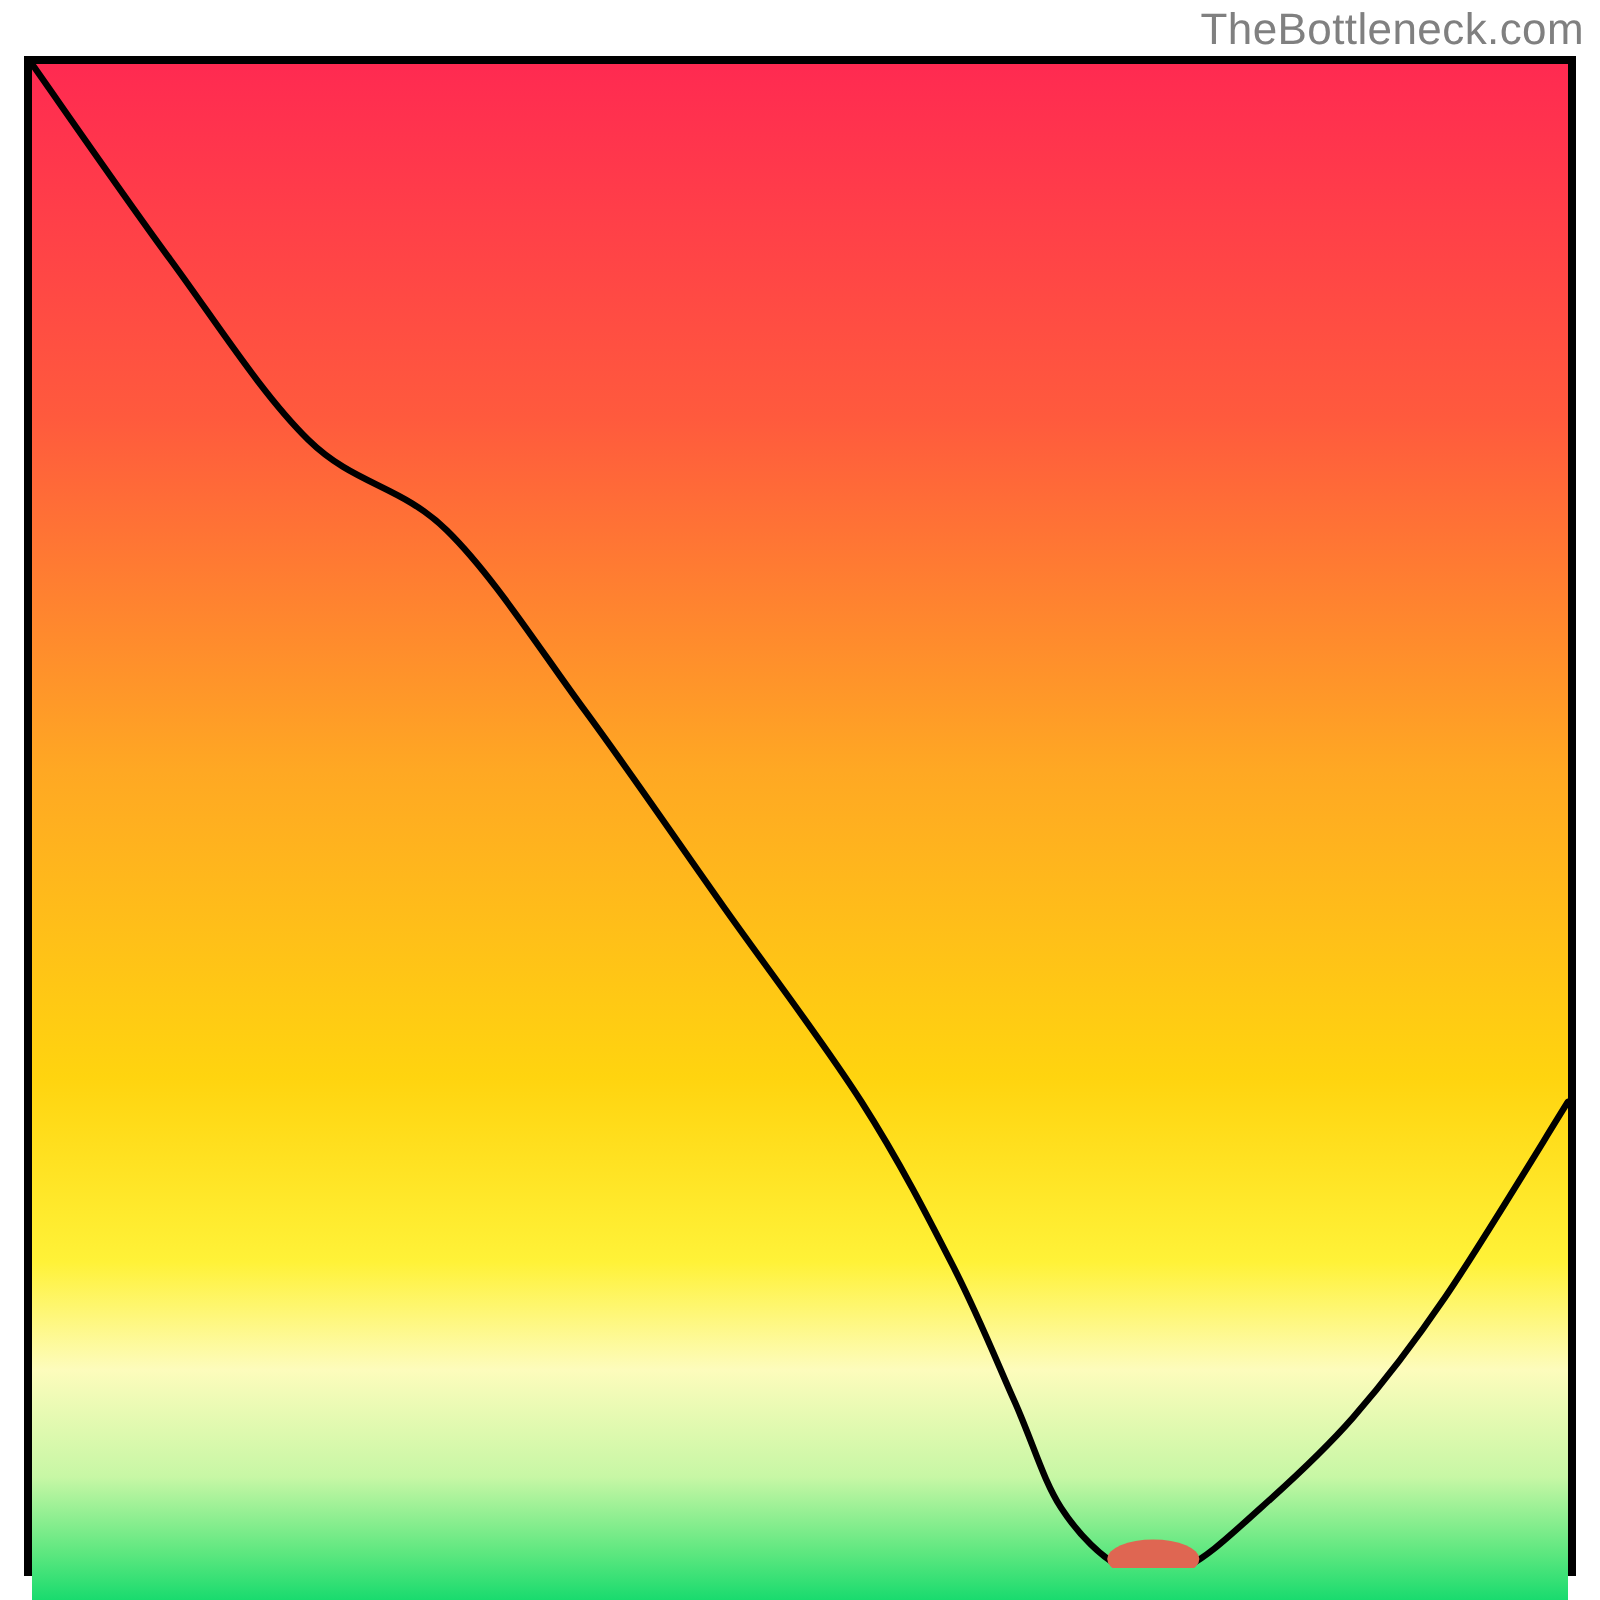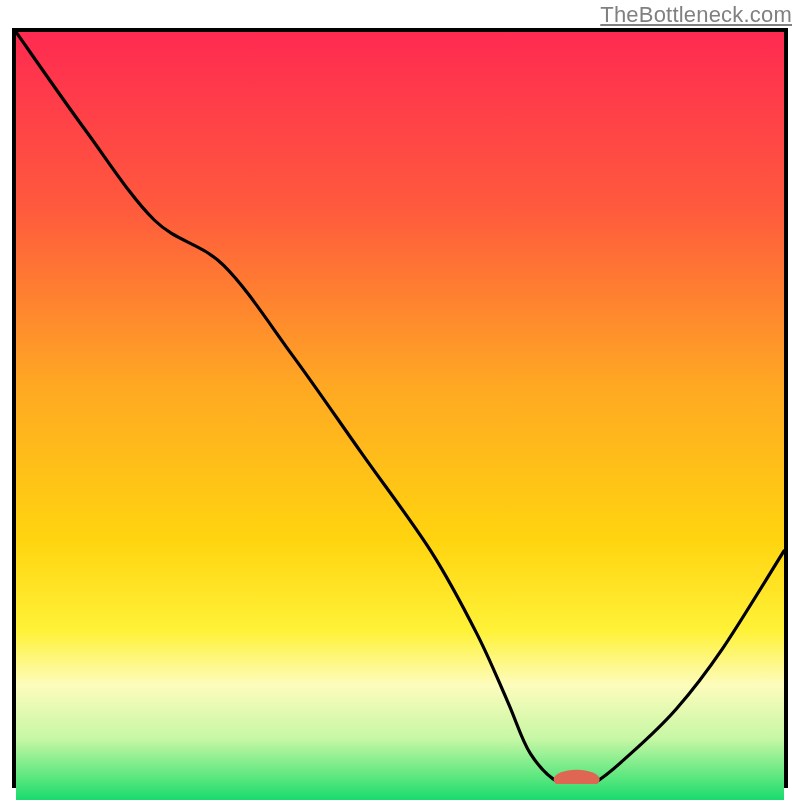--- a/index.html
+++ b/index.html
@@ -13,21 +13,20 @@
   }
   .watermark {
     position: absolute;
     top: 2px;
     right: 8px;
     color: #808080;
     font-size: 22px;
     font-weight: 400;
     letter-spacing: 0.2px;
     z-index: 5;
-    text-decoration: underline;
   }
   
   .plot {
     position: absolute;
     left: 12px;
     top: 28px;
     width: 776px;
     height: 760px;
     border: 4px solid #000;
     box-sizing: border-box;

